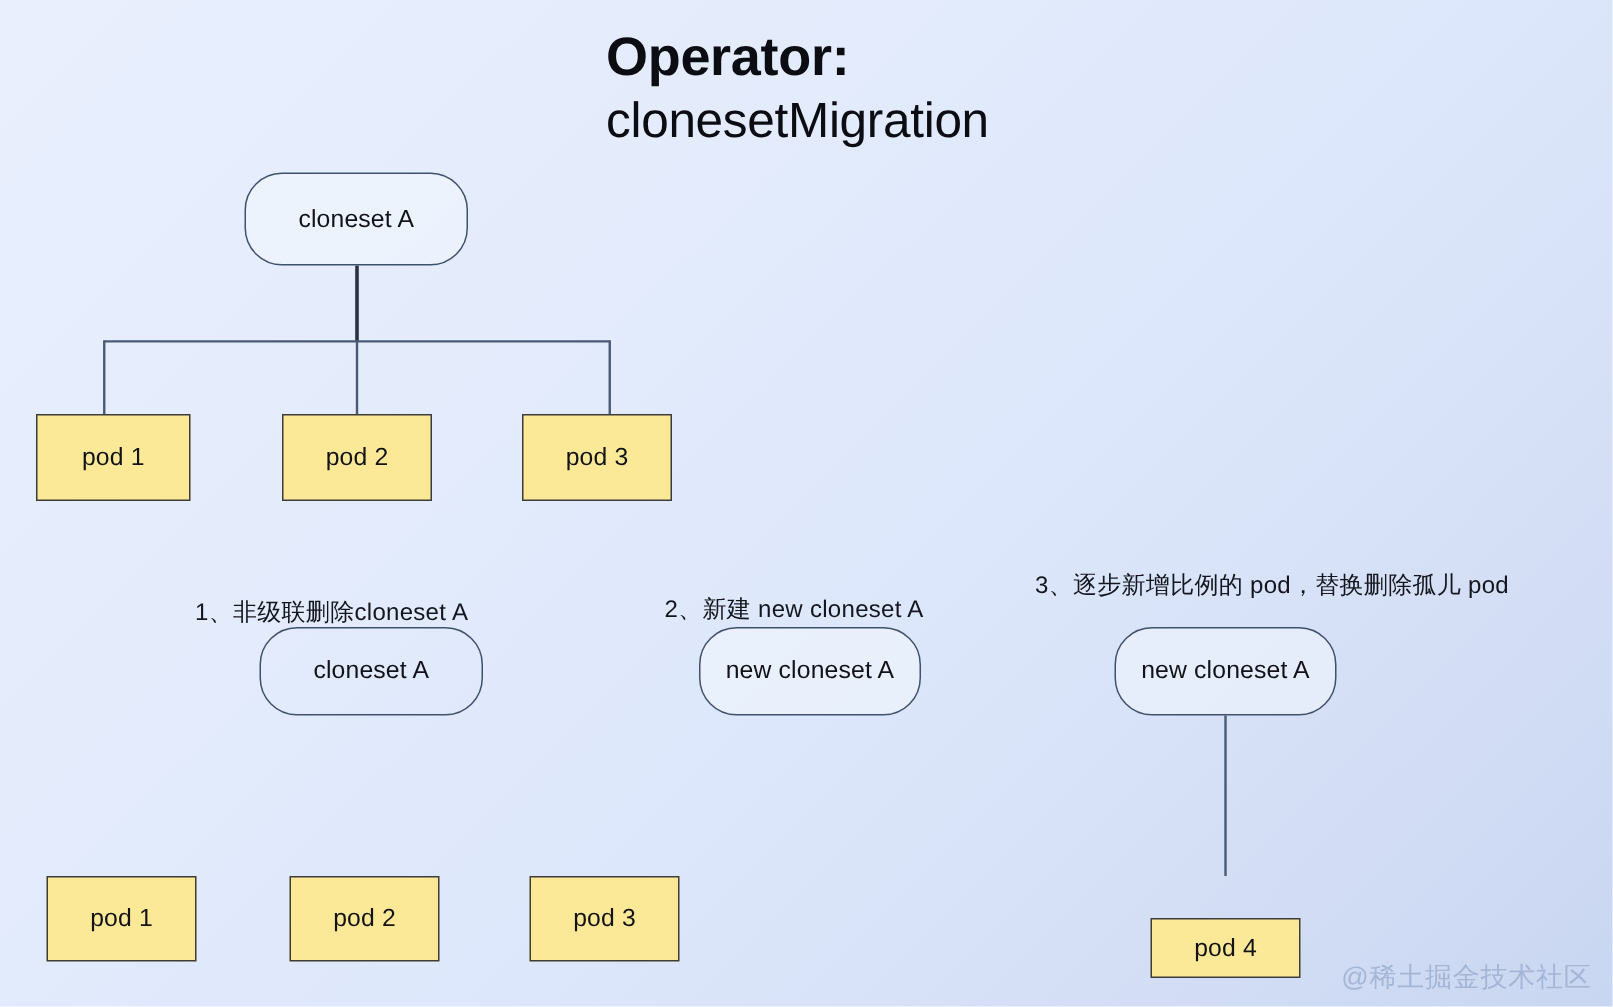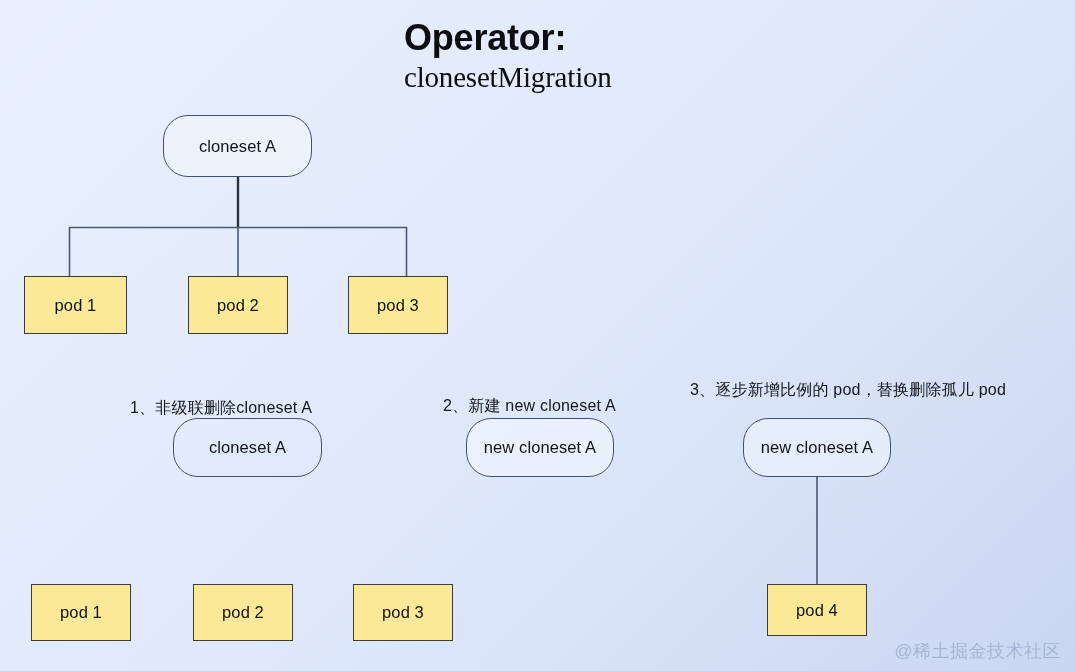--- a/index.html
+++ b/index.html
@@ -66,26 +66,25 @@
     color: #0b0d12;
     text-align: left;
   }
   .title .line1 {
     font-size: 36px;
     font-weight: 700;
     letter-spacing: -0.2px;
     display: block;
   }
   .title .line2 {
-    font-size: 29px;
+    font-size: 33px;
     font-weight: 400;
     letter-spacing: -0.2px;
     display: block;
     margin-top: 7px;
-    font-family: Liberation Serif, serif;
   }
 
   .step-label {
     position: absolute;
     font-size: 16px;
     color: #13161c;
     white-space: nowrap;
     letter-spacing: .2px;
   }
 
@@ -171,19 +170,19 @@
   </div>
 
   <div class="node node-pod" style="left:193px; top:584px; width:100px; height:57px;">
     <span>pod 2</span>
   </div>
 
   <div class="node node-pod" style="left:353px; top:584px; width:100px; height:57px;">
     <span>pod 3</span>
   </div>
 
-  <div class="node node-pod" style="left:767px; top:584px; width:100px; height:52px;">
+  <div class="node node-pod" style="left:767px; top:612px; width:100px; height:40px;">
     <span>pod 4</span>
   </div>
 
   <div class="watermark">@稀土掘金技术社区</div>
 
 </div>
 
 </body></html>

